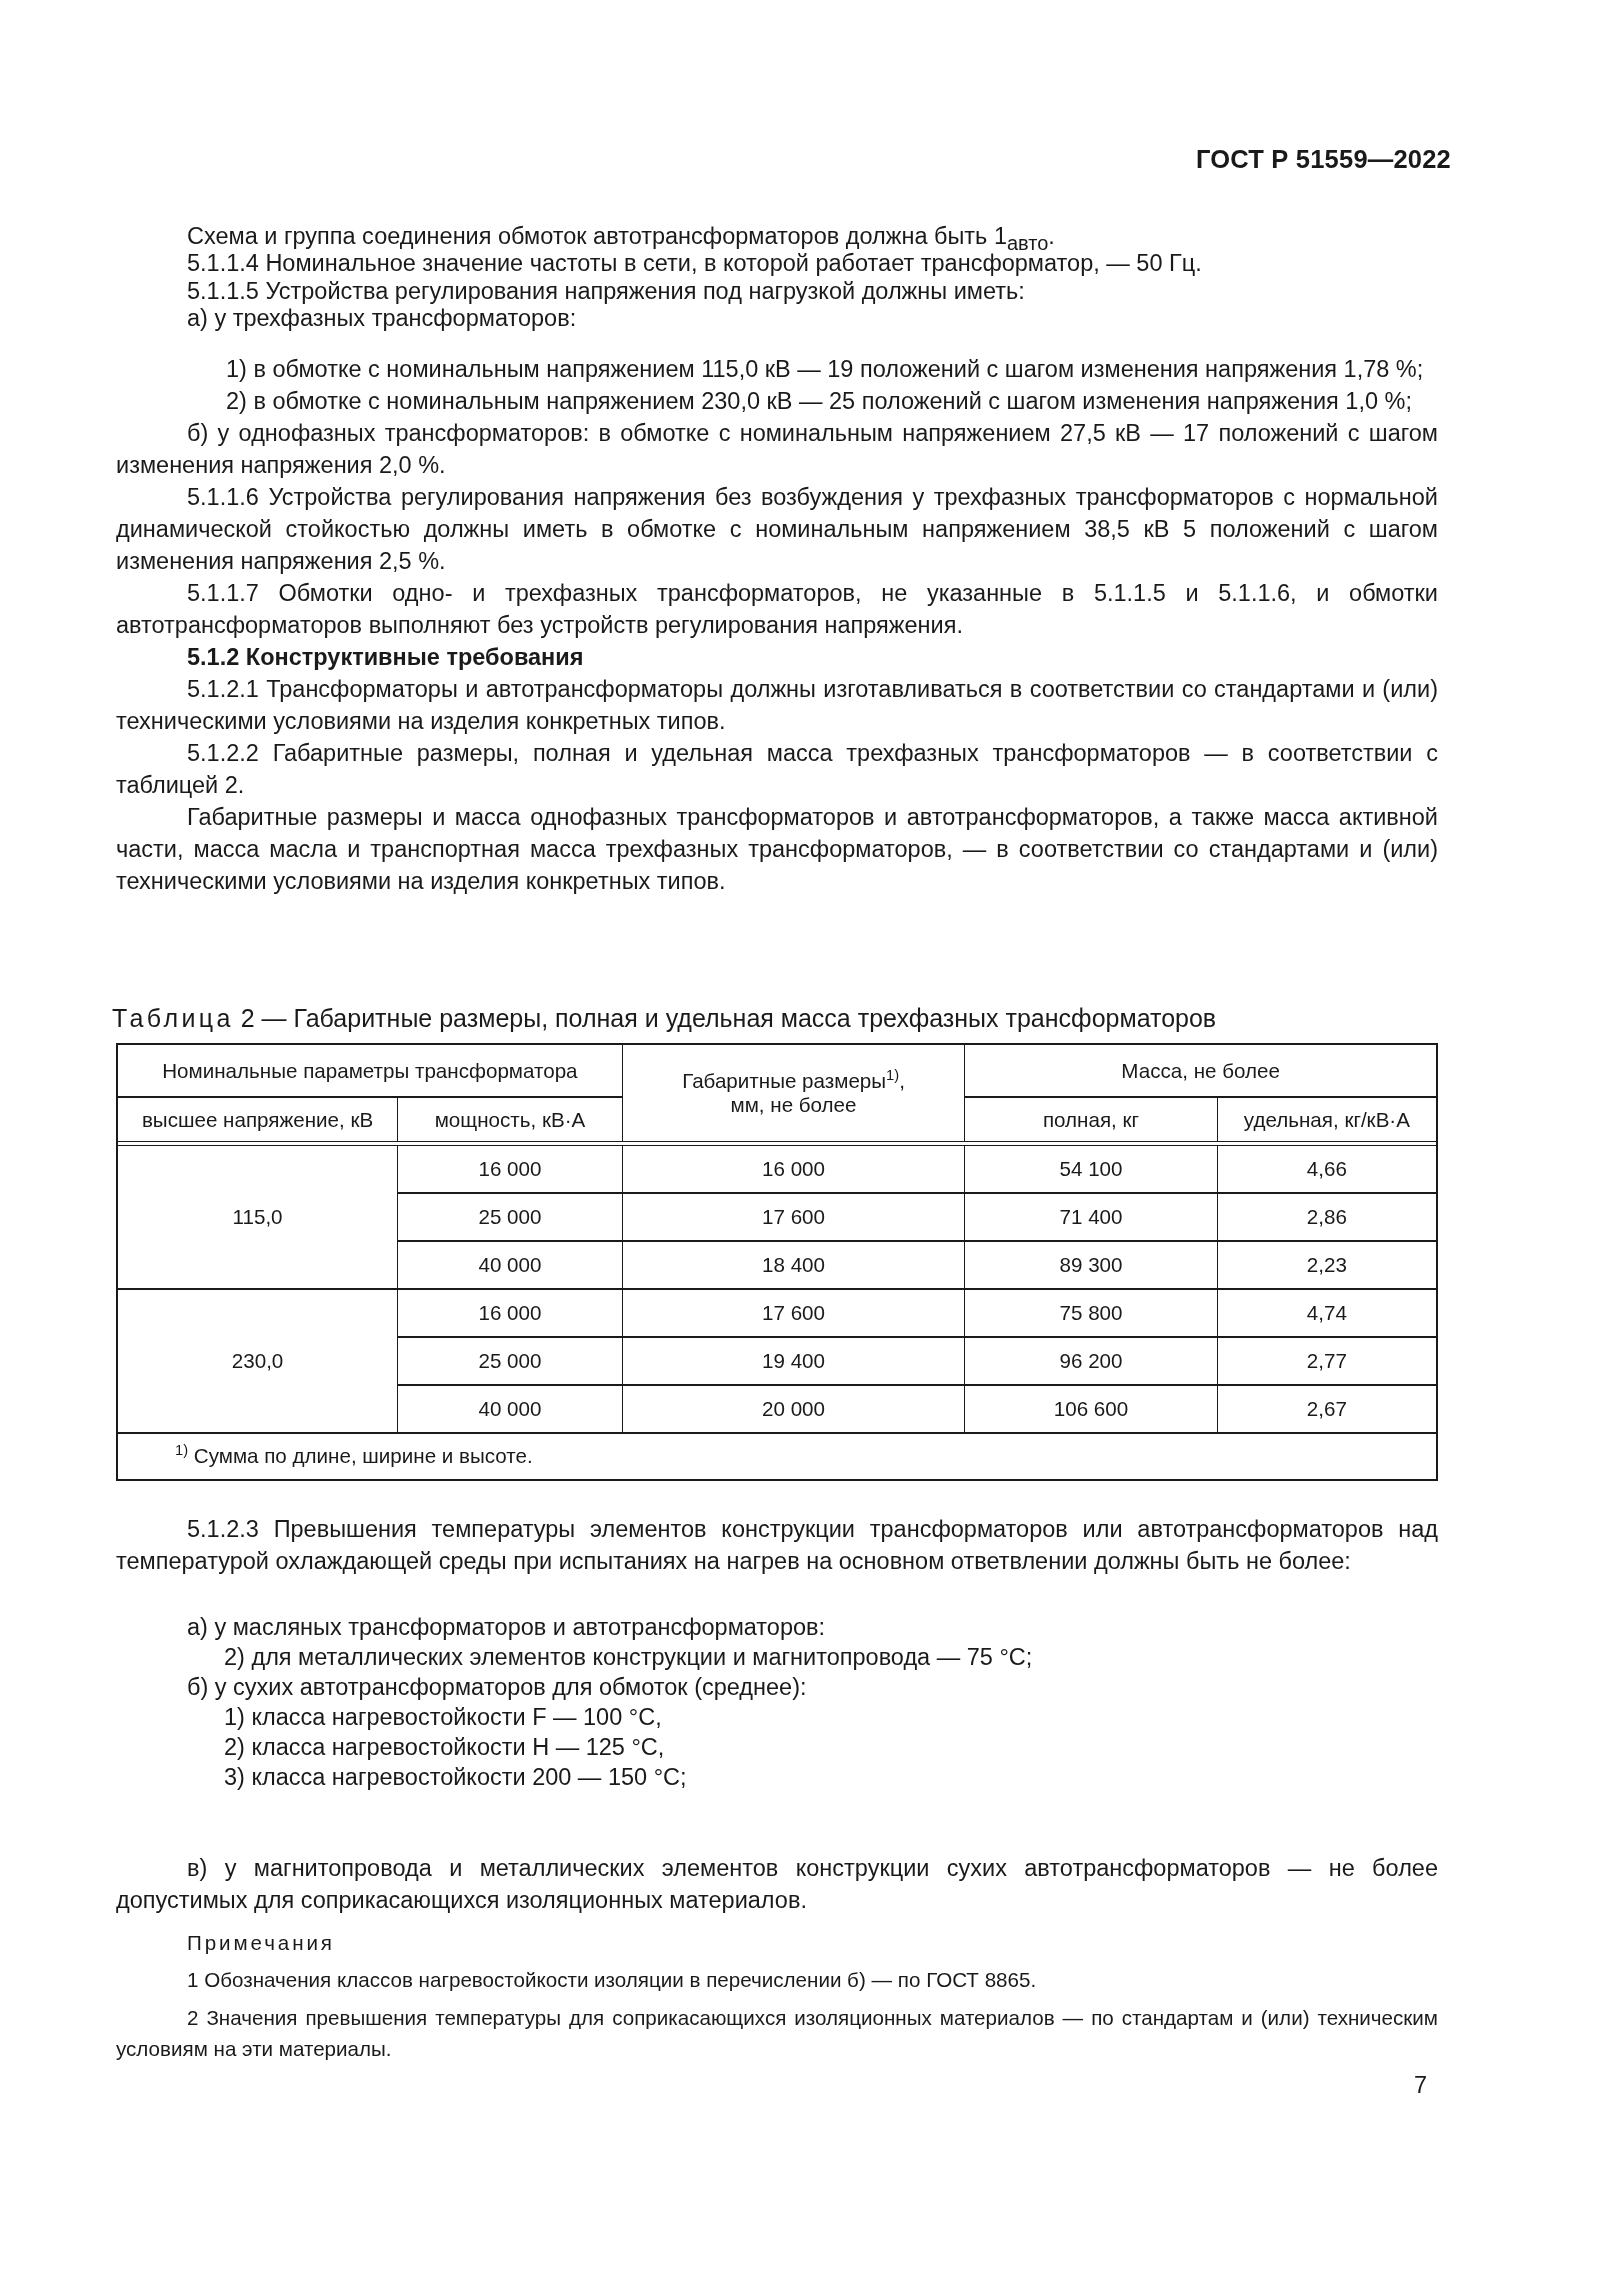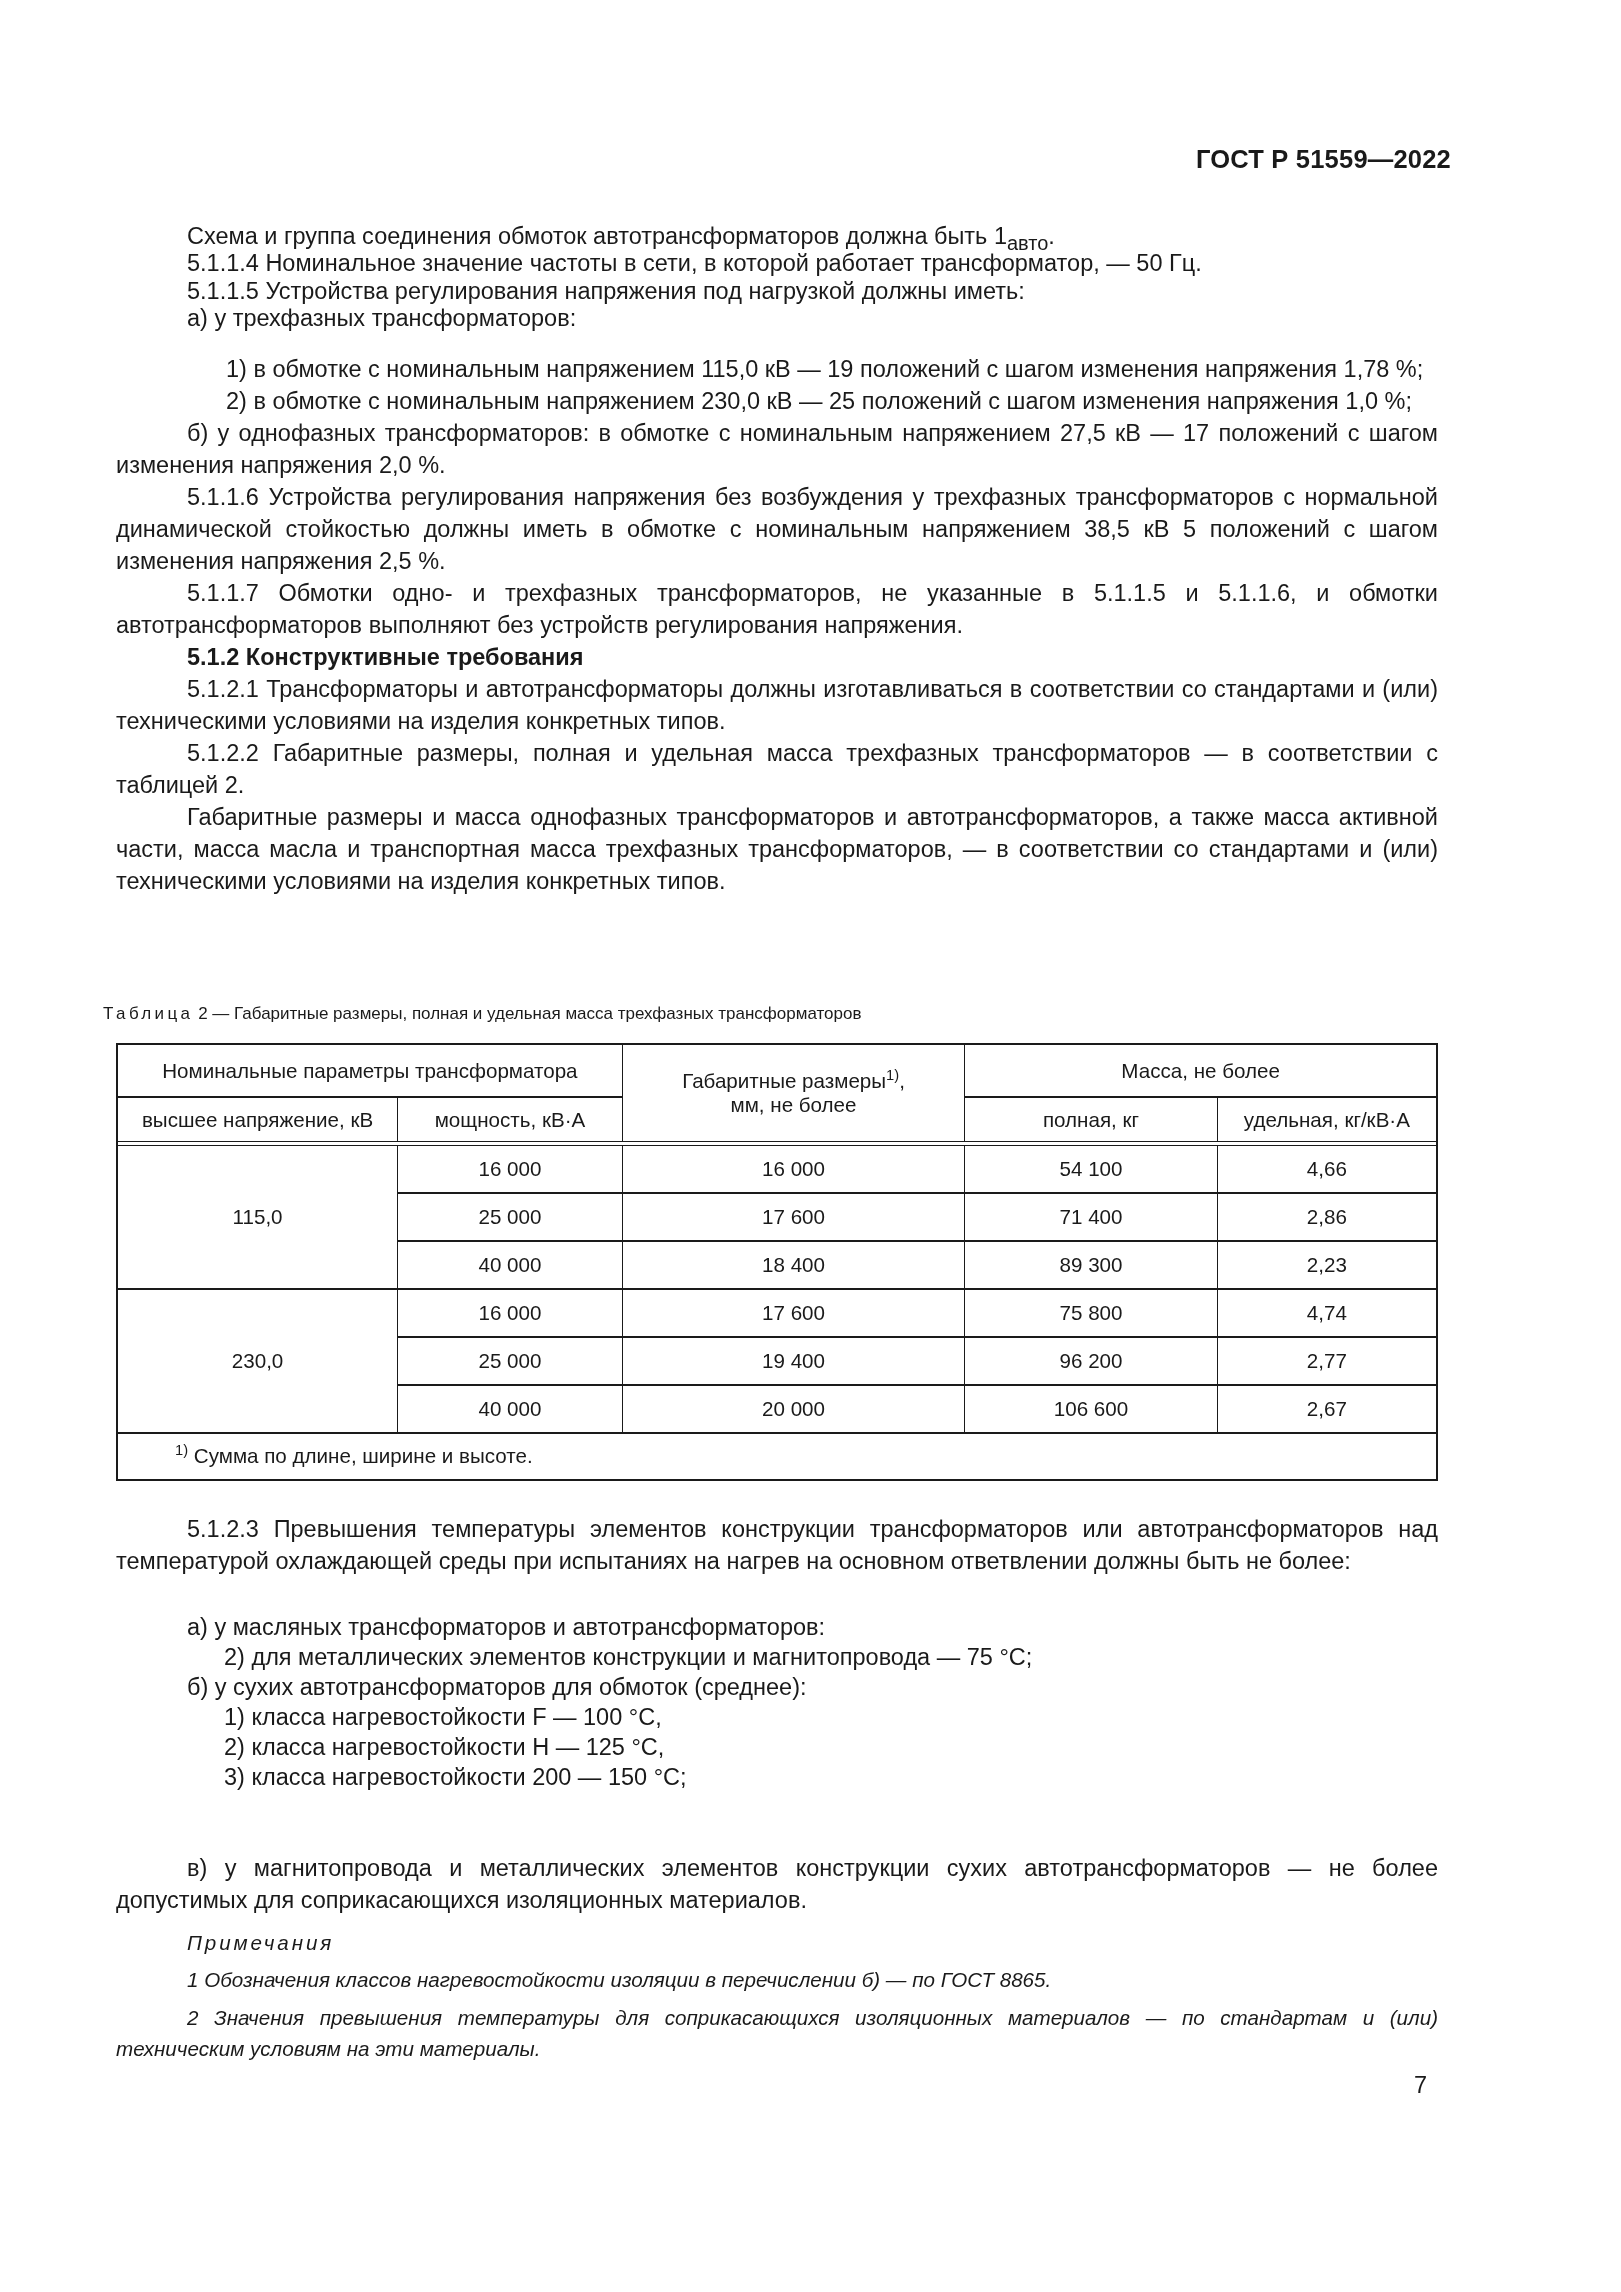--- a/index.html
+++ b/index.html
@@ -18,21 +18,21 @@
   }
   .text p { margin: 0; }
   .ind { text-indent: 71px; }
   .ind2 { text-indent: 110px; }
   .ind3 { padding-left: 108px; text-indent: 0; }
   .tight p { line-height: 27.4px; }
   .bold { font-weight: bold; }
   sub { font-size: 20px; vertical-align: -5.9px; line-height: 0; }
   sup { font-size: 14.7px; vertical-align: 7.8px; line-height: 0; }
   .spaced { letter-spacing: 3.4px; }
-  .caption { position: absolute; left: 103px; top: 1004px; font-size: 17px; }
+  .caption { position: absolute; left: 112px; top: 1004px; font-size: 25px; }
   table.t2 {
     position: absolute; left: 116px; top: 1043px; width: 1322px;
     border-collapse: collapse; font-size: 20.6px; text-align: center;
   }
   table.t2 td { border: 1.5px solid #1a1a1a; padding: 0; }
   .t2 .h1 td { height: 51px; }
   .t2 .h2 td { height: 43px; }
   .t2 .sep td { height: 2.9px; border-left: 2px solid #1a1a1a; border-right: 2px solid #1a1a1a; }
   .t2 .r td { height: 46px; }
   .t2 .thick-top td { border-top: 2.9px solid #1a1a1a; }
@@ -152,21 +152,21 @@
     <p class="ind3" style="line-height:30px;">2)  для металлических элементов конструкции и магнитопровода — 75 °С;</p>
     <p class="ind" style="line-height:30px;">б)  у сухих автотрансформаторов для обмоток (среднее):</p>
     <p class="ind3" style="line-height:30px;">1)  класса нагревостойкости F — 100 °С,</p>
     <p class="ind3" style="line-height:30px;">2)  класса нагревостойкости Н — 125 °С,</p>
     <p class="ind3" style="line-height:30px;">3)  класса нагревостойкости 200 — 150 °С;</p>
   </div>
   <div class="text" style="top:1852px;">
     <p class="ind">в)  у магнитопровода и металлических элементов конструкции сухих автотрансформаторов — не более допустимых для соприкасающихся изоляционных материалов.</p>
   </div>
 
-  <div class="text" style="top:1926px; line-height:33px;font-style:italic;">
+  <div class="text" style="top:1926px; line-height:33px;">
     <p class="ind notes-title">Примечания</p>
     <p class="ind note" style="margin-top:3.9px;">1 Обозначения классов нагревостойкости изоляции в перечислении б) — по ГОСТ 8865.</p>
     <p class="ind note" style="margin-top:5.9px; line-height:31px;">2 Значения превышения температуры для соприкасающихся изоляционных материалов — по стандартам и (или) техническим условиям на эти материалы.</p>
   </div>
 
   <div class="page-num">7</div>
 </div>
 
 
 </body></html>

